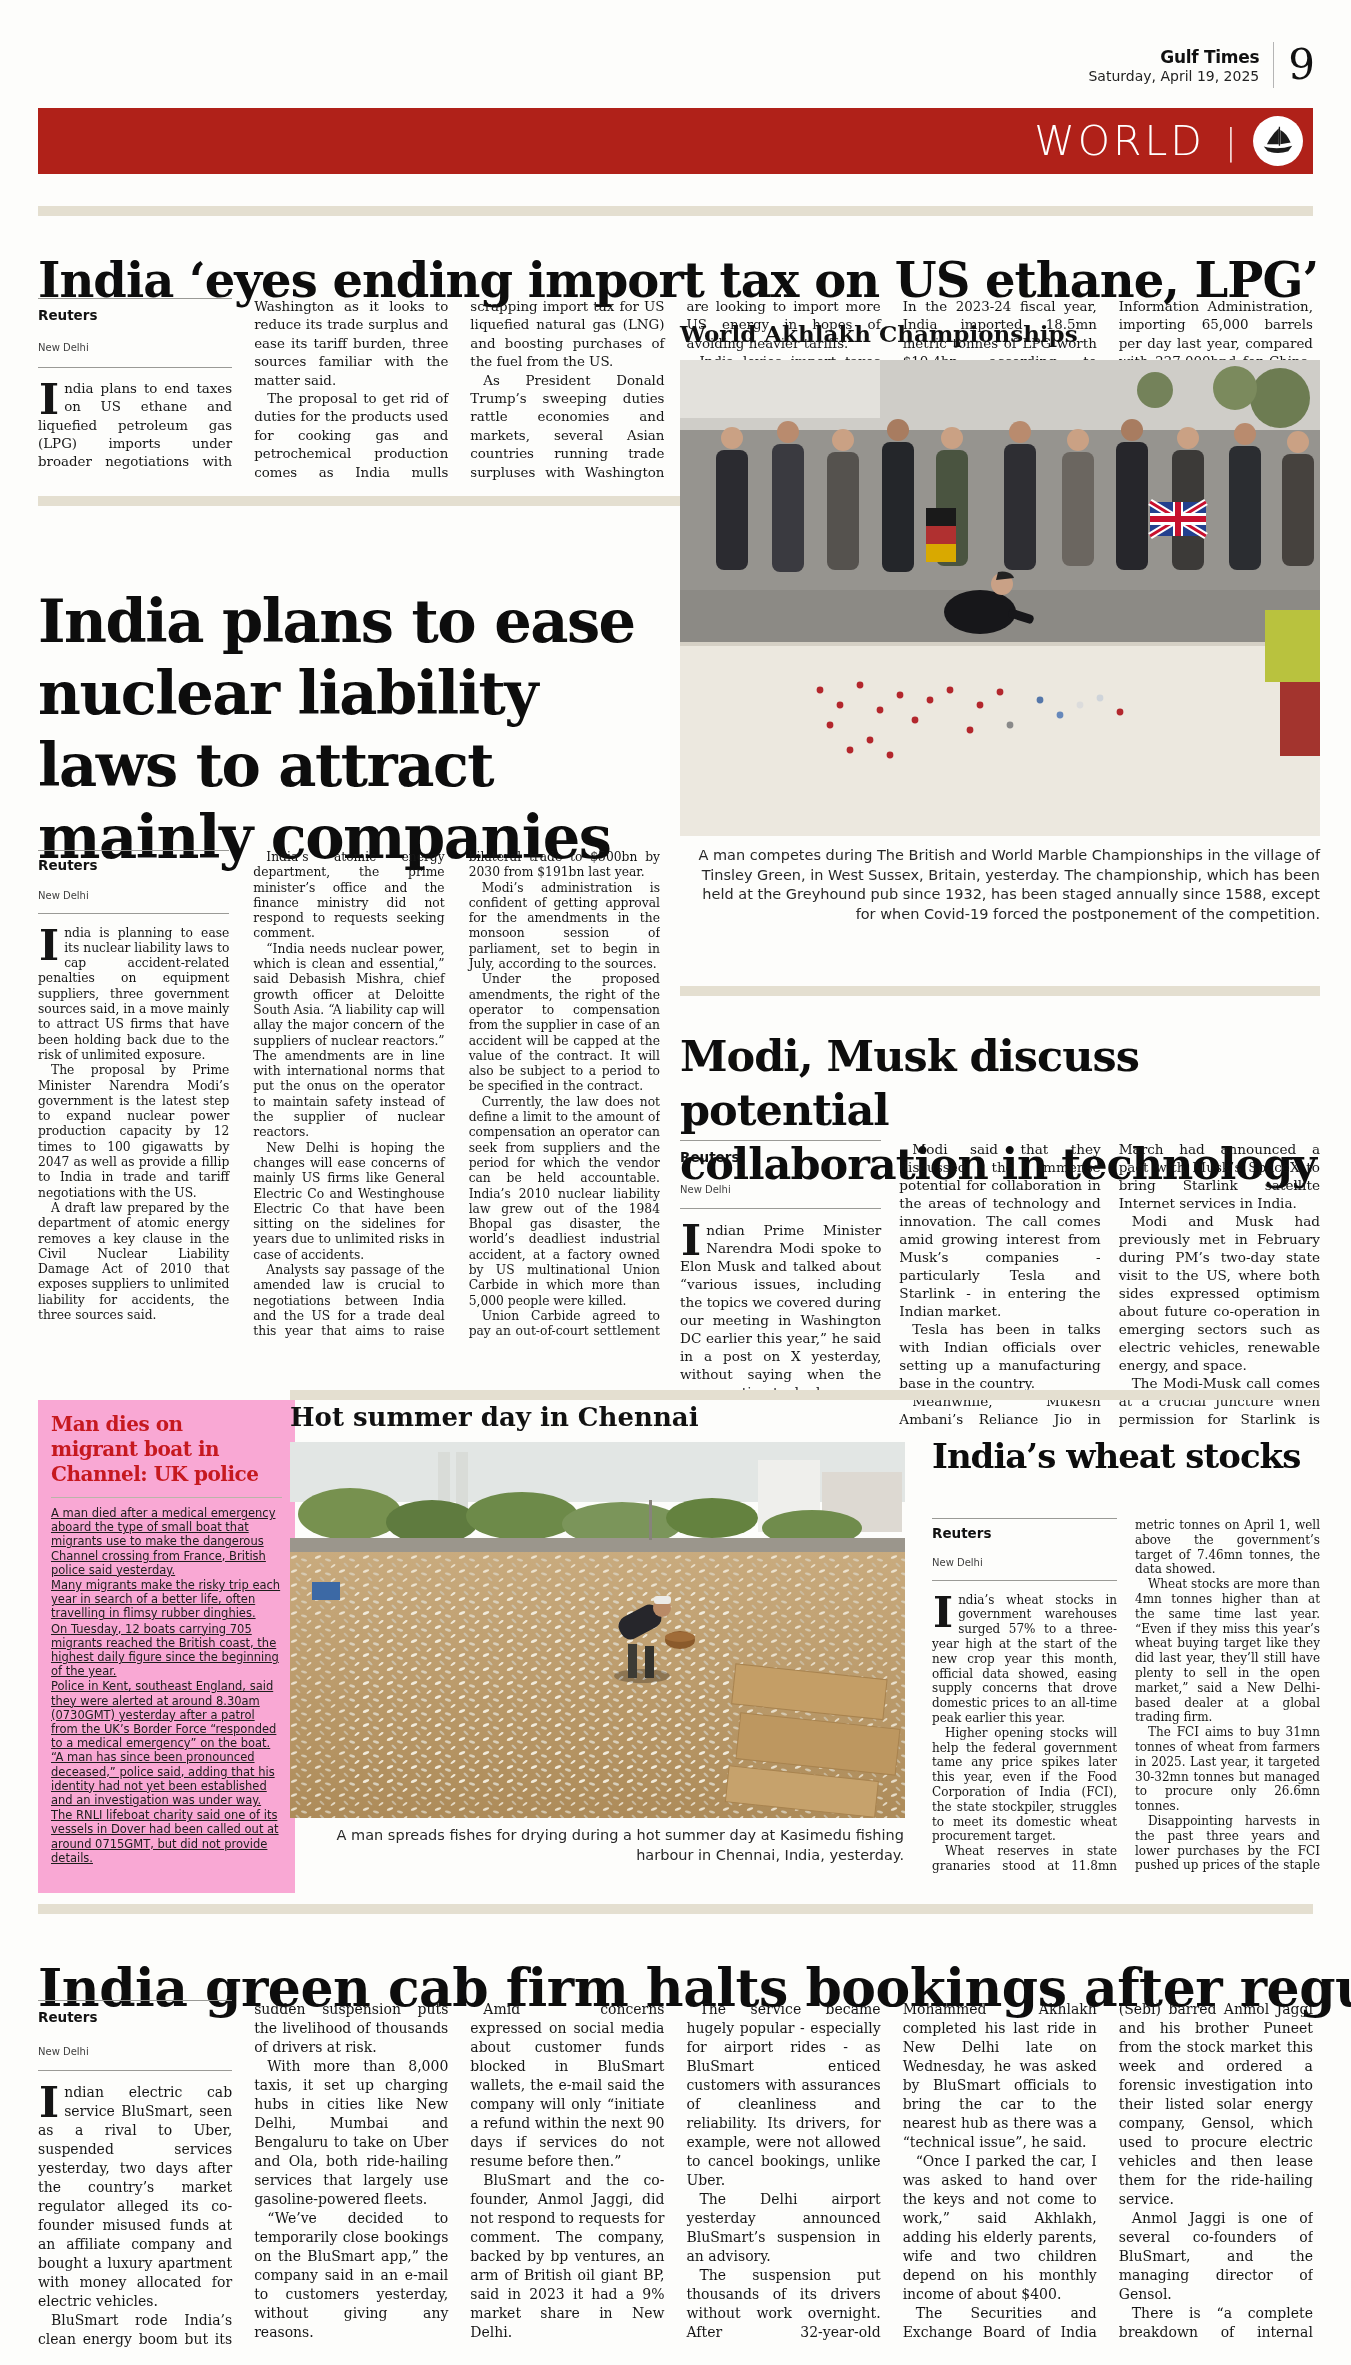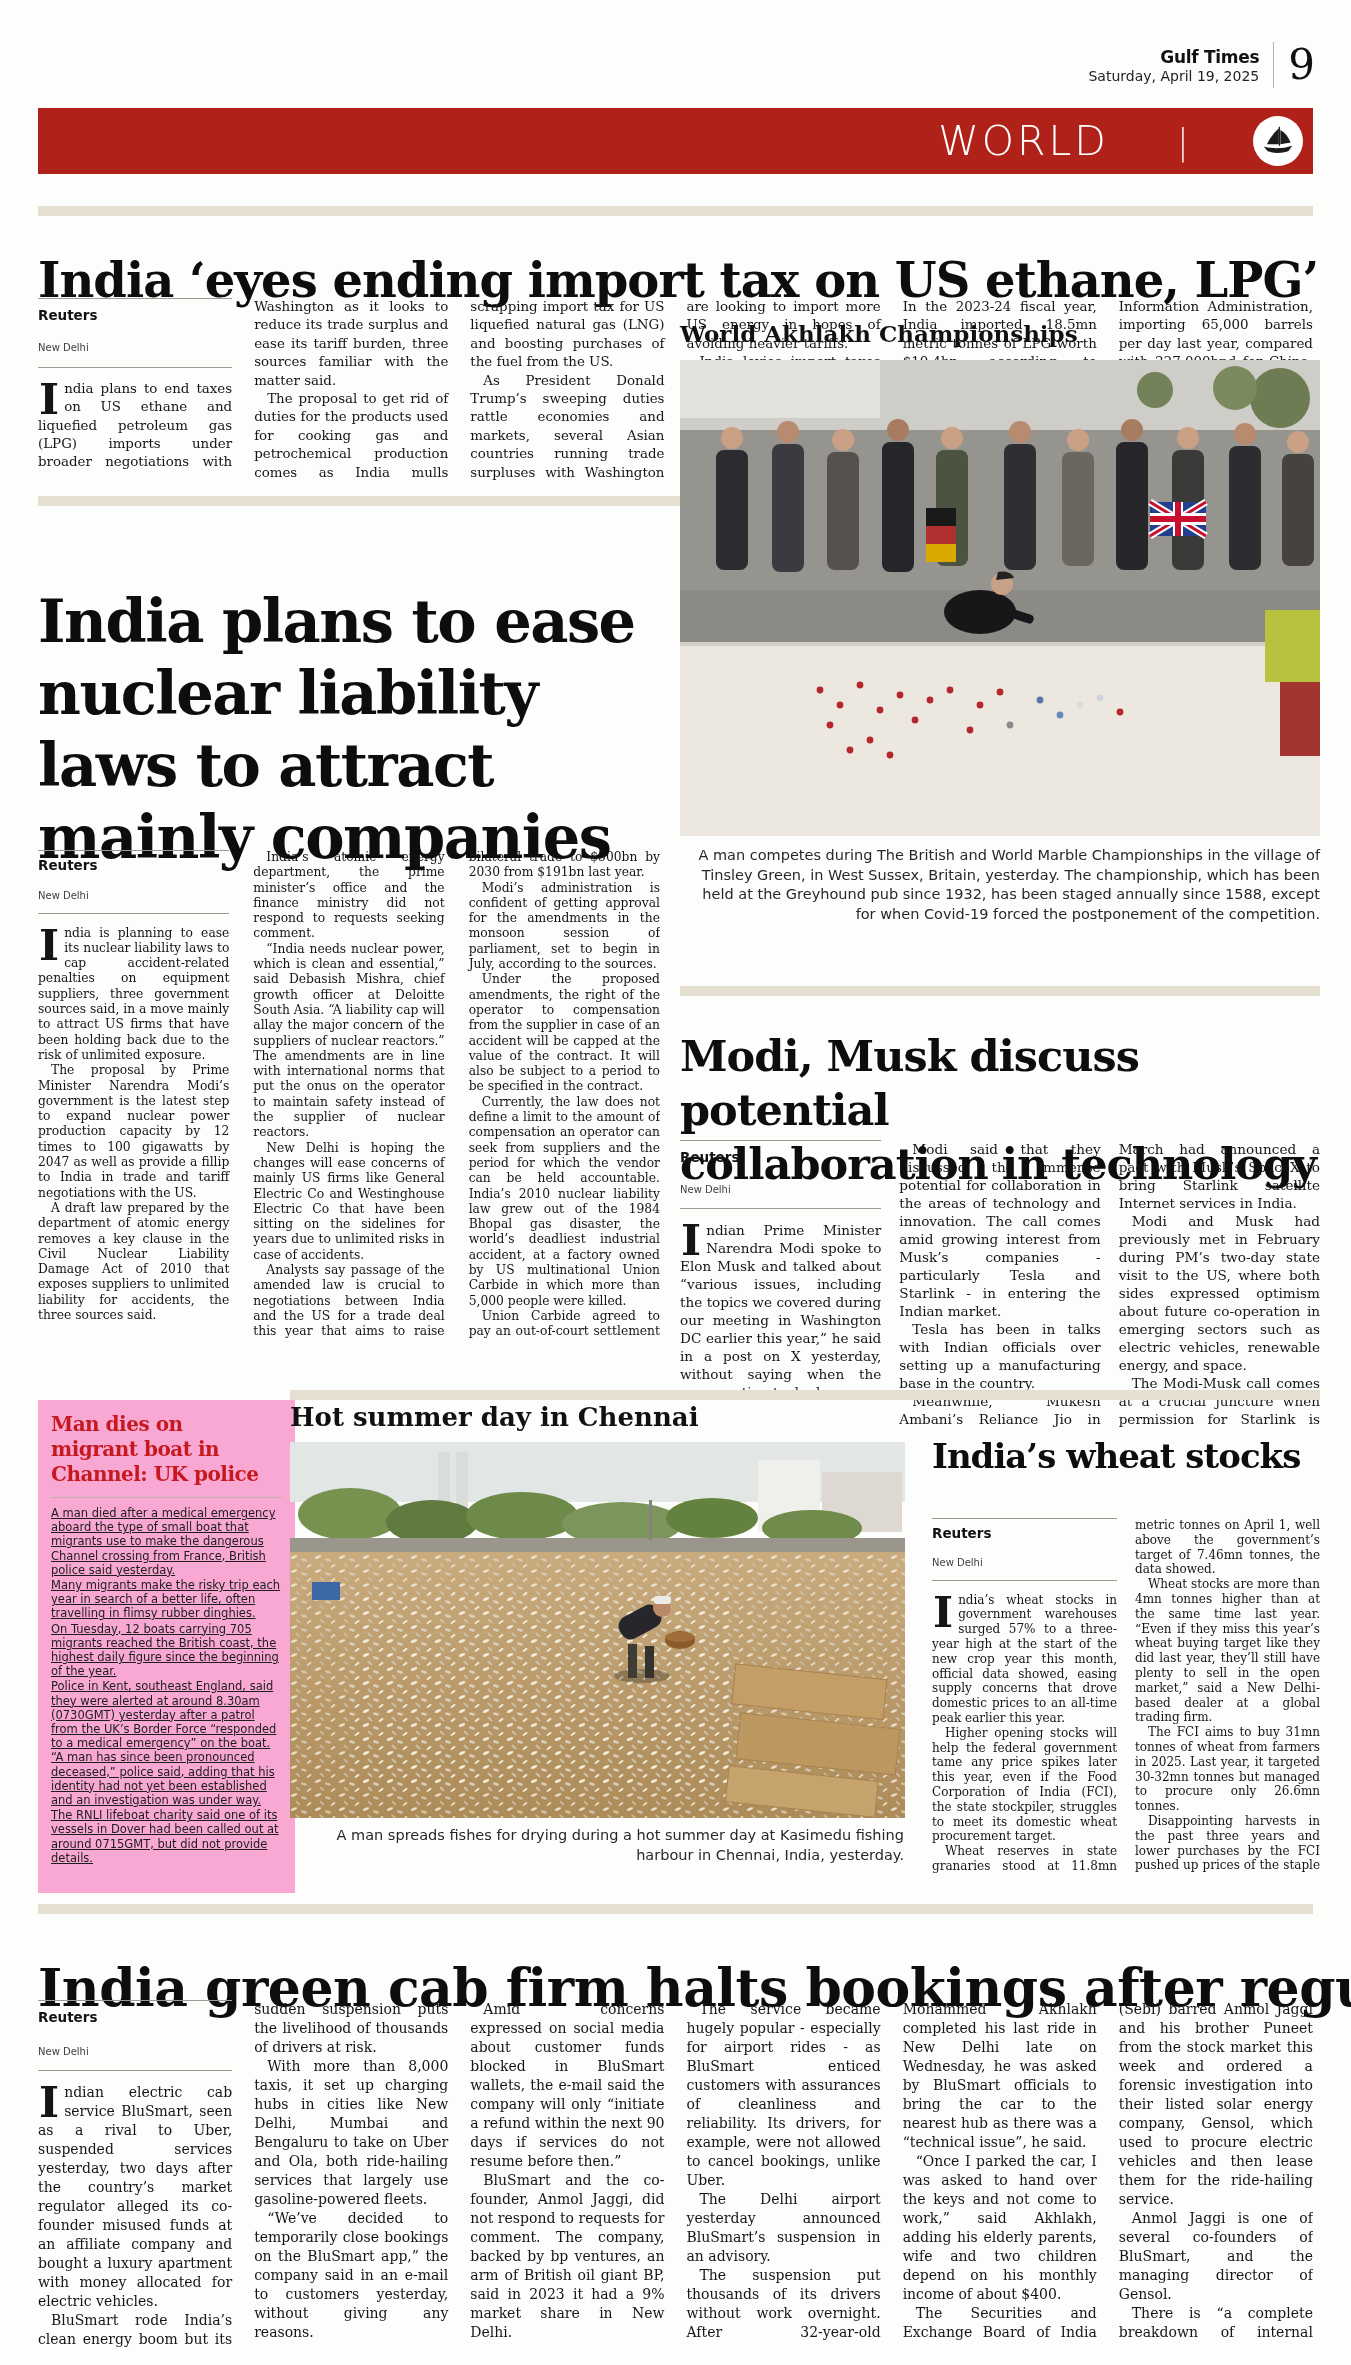--- a/index.html
+++ b/index.html
@@ -11,21 +11,21 @@
   
   .masthead{top:42px;right:36px;display:flex;align-items:center;gap:14px;}
   .paper-info{text-align:right;font-family:"DejaVu Sans",sans-serif;}
   .paper-name{font-size:17px;font-weight:bold;letter-spacing:-.3px;color:#111;}
   .paper-date{font-size:14px;color:#222;margin-top:1px;}
   .head-divider{width:1px;height:46px;background:#b5b5b5;}
   .page-number{font-size:42px;font-family:"DejaVu Serif",serif;color:#111;line-height:1;}
 
   
   .banner{left:38px;top:108px;width:1275px;height:66px;background:#b02119;display:flex;align-items:center;
-          justify-content:flex-end;padding-right:10px;box-sizing:border-box;gap:48px;}
+          justify-content:flex-end;padding-right:10px;box-sizing:border-box;}
   .banner-word{color:#fff;font-family:"DejaVu Sans",sans-serif;font-weight:300;font-size:41px;
                letter-spacing:3px;line-height:1;}
   .banner-pipe{color:#f3d9d7;font-weight:200;font-size:36px;margin:0 16px 0 20px;font-family:"DejaVu Sans",sans-serif;}
   .banner-circle{width:50px;height:50px;border-radius:50%;background:#fff;display:flex;align-items:center;justify-content:center;}
 
   
   .beige{background:#e4dfd0;height:10px;}
 
   
   .hl{font-family:"DejaVu Serif",serif;color:#0d0d0d;}

